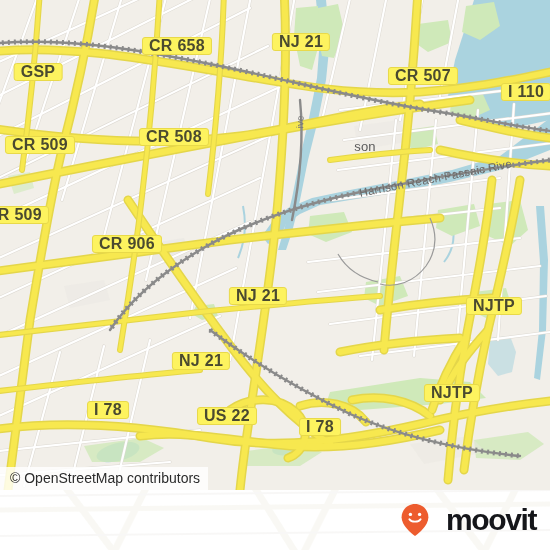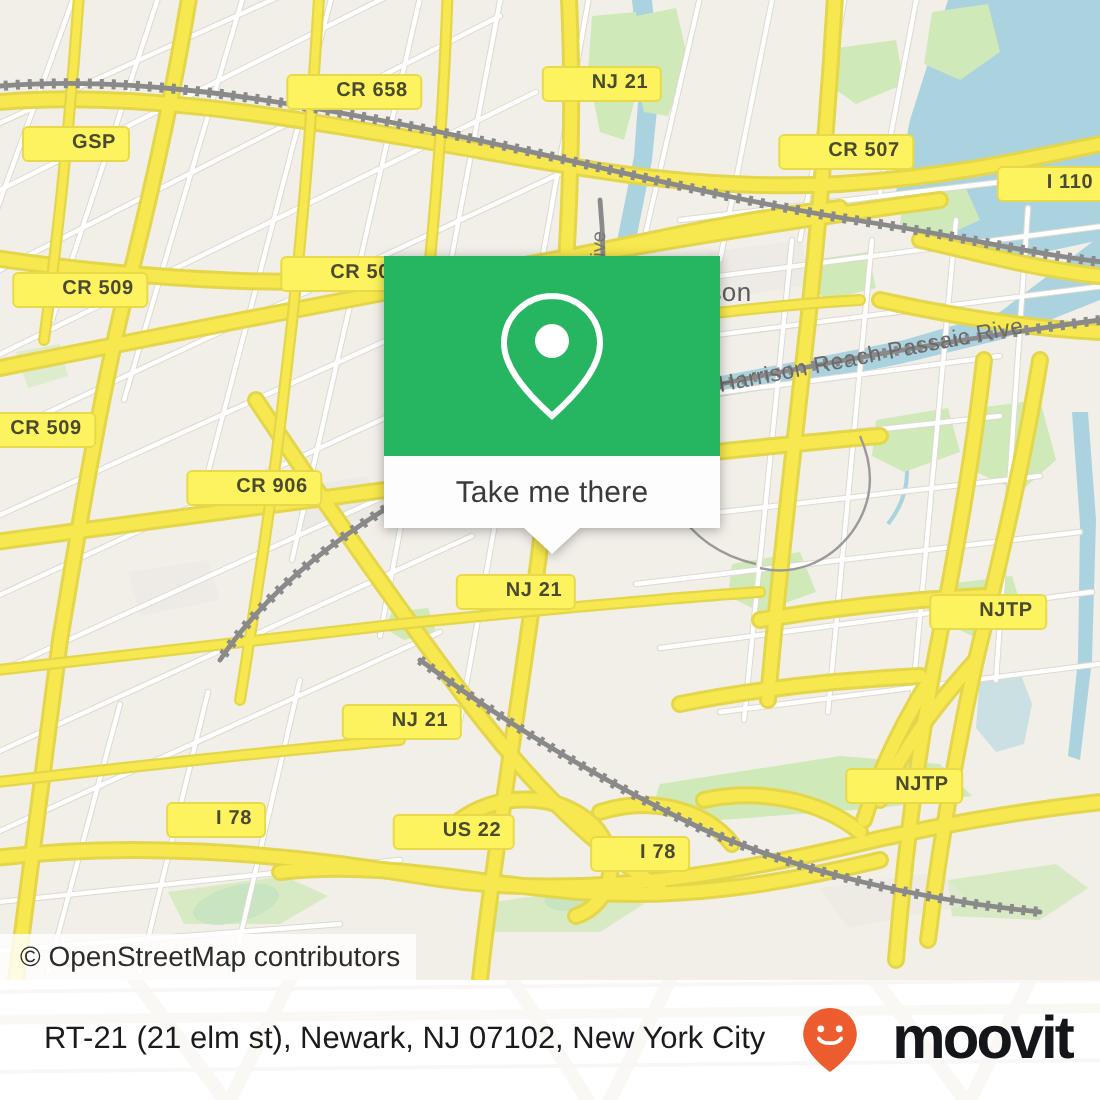--- a/index.html
+++ b/index.html
@@ -25,24 +25,24 @@
   }
   #map-svg { position:absolute; left:0; top:0; }
 
   
   .shield {
     position: absolute;
     background: #fdf35f;
     border: 1.5px solid #e8d94a;
     border-radius: 3px;
     color: #4a4a30;
-    font-size: 10px;
+    font-size: 16px;
     font-weight: bold;
     letter-spacing: .3px;
-    padding: 2px 6px 3px 24px;
+    padding: 2px 6px 3px 6px;
     line-height: 11px;
     white-space: nowrap;
     transform: translate(-50%, -50%);
     text-shadow: 0 0 2px #fdf35f;
   }
 
   
   .place-label {
     position: absolute;
     color: #5b5b5b;
@@ -433,32 +433,20 @@
     <div id="place-layer">
         <div class="place-label" style="left: 365px; top: 146px;">son</div>
       </div>
     <div id="water-layer">
         <div class="water-label" style="left: 437px; top: 193px; transform: translate(-50%, -50%) rotate(-11deg);">Harrison Reach Passaic Rive</div>
       </div>
     <div id="street-layer">
         <div class="street-label" style="left: 300px; top: 122px; transform: translate(-50%, -50%) rotate(-88deg);">ive</div>
       </div>
 
-    <div id="popup">
-      <div id="popup-top">
-        <svg width="60" height="68" viewBox="0 0 60 68">
-          <path d="M30 4 C16.8 4 6 14.6 6 27.6 C6 41 20 55 30 64 C40 55 54 41 54 27.6 C54 14.6 43.2 4 30 4 Z" fill="none" stroke="#ffffff" stroke-width="3"></path>
-          <circle cx="30" cy="26.5" r="8.5" fill="#ffffff"></circle>
-        </svg>
-      </div>
-      <div id="popup-bottom">
-        <span id="popup-label">Take me there</span>
-        <div id="popup-pointer"></div>
-      </div>
-    </div>
 
     <div id="attribution">© OpenStreetMap contributors</div>
   </div>
 
   <div id="footer">
     <svg id="footer-watermark" width="550" height="60" viewBox="0 0 550 60">
       <g stroke="#c9c49a" fill="none" stroke-width="7">
         <path d="M60,-10 L120,70"></path>
         <path d="M150,-10 L110,70"></path>
         <path d="M250,-10 L300,70"></path>
@@ -467,21 +455,20 @@
         <path d="M520,-10 L480,70"></path>
         <path d="M-10,20 L560,14" stroke-width="5"></path>
       </g>
       <g stroke="#bdb9b0" fill="none" stroke-width="2">
         <path d="M-10,46 L560,40"></path>
         <path d="M-10,6 L560,0"></path>
       </g>
     </svg>
 
     <div id="footer-inner">
-      <div id="footer-address">RT-21 (21 elm st), Newark, NJ 07102, New York City</div>
 
       <div id="brand">
         <svg width="30" height="34" viewBox="0 0 30 34">
           <path d="M15 1 C7.5 1 1.6 6.9 1.6 14.2 C1.6 22.2 11 30 15 33 C19 30 28.4 22.2 28.4 14.2 C28.4 6.9 22.5 1 15 1 Z" fill="#ed5c2e"></path>
           <circle cx="10.4" cy="11.4" r="1.7" fill="#ffffff"></circle>
           <circle cx="19.6" cy="11.4" r="1.7" fill="#ffffff"></circle>
           <path d="M9.4 16.2 C11.4 19.4 18.6 19.4 20.6 16.2" fill="none" stroke="#ffffff" stroke-width="1.9" stroke-linecap="round"></path>
         </svg>
         <span id="brand-wordmark">moovit</span>
       </div>

